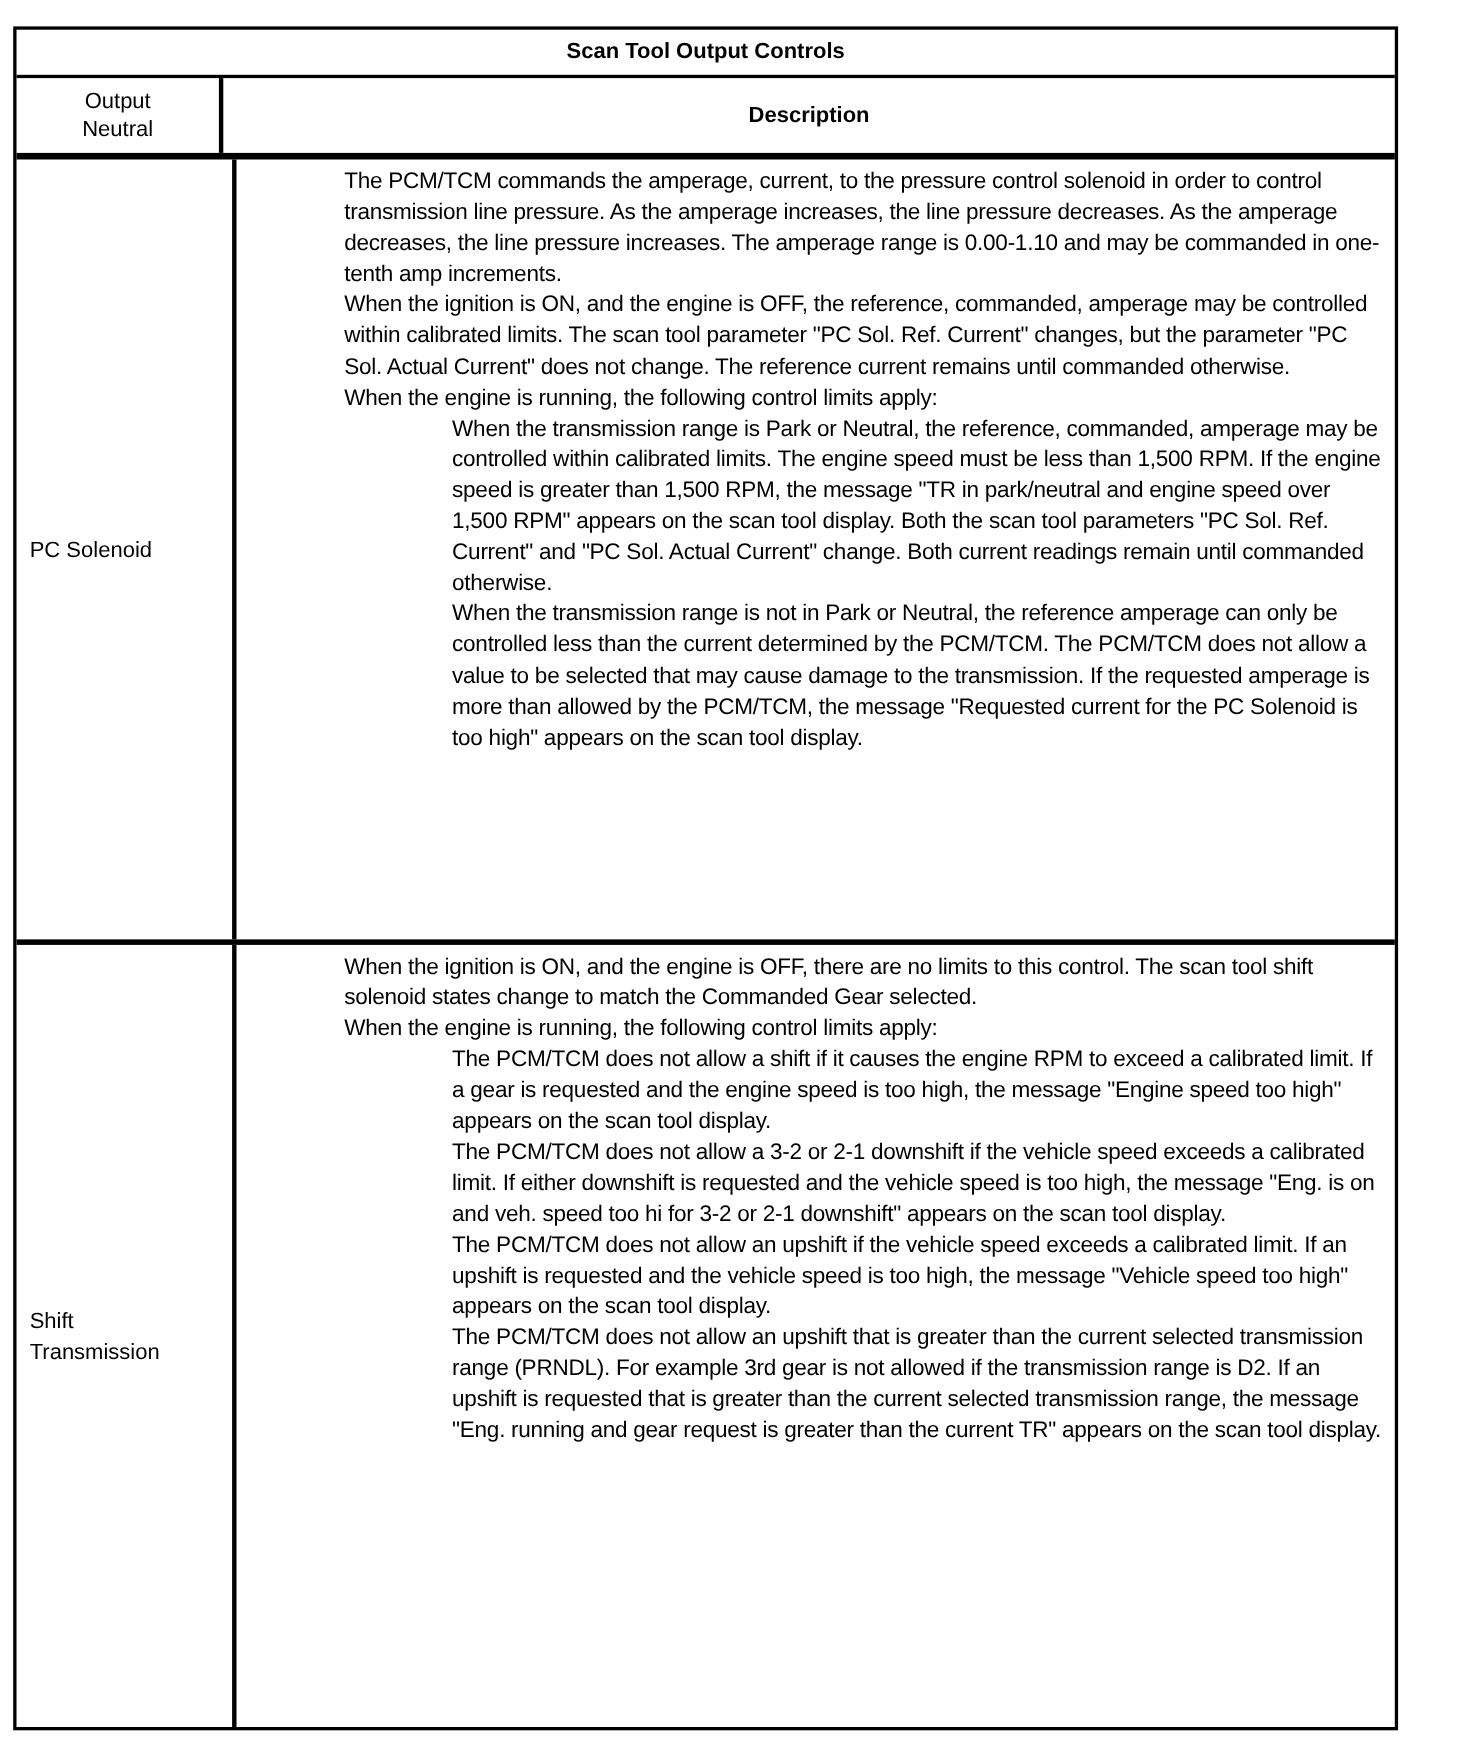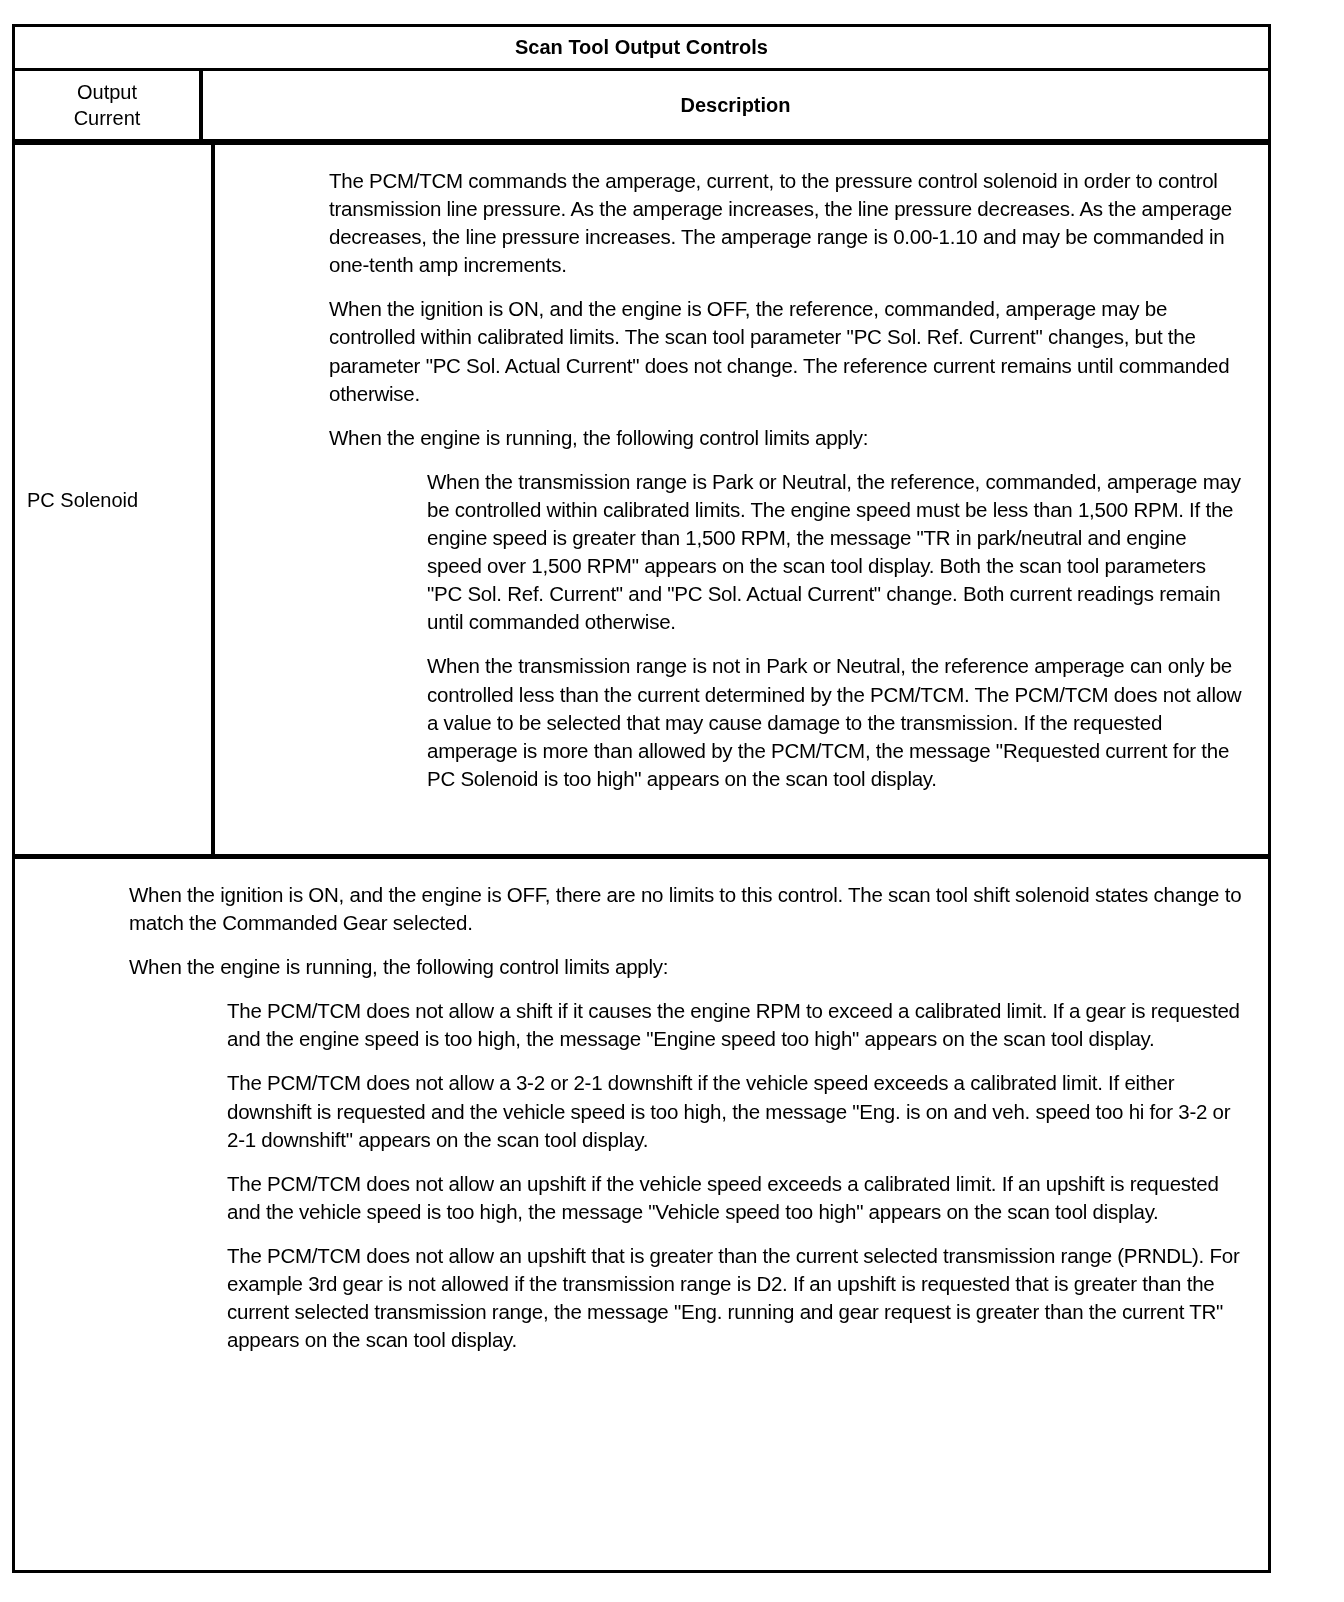--- a/index.html
+++ b/index.html
@@ -31,53 +31,59 @@
   .col1 {
     width: 184px; border-right: 4px solid #000; box-sizing: content-box;
     display: flex; align-items: center; font-size: 20px; line-height: 28px;
     padding-left: 12px;
   }
   .col1 span { display: block; }
   .col2 {
     flex: 1; padding: 6px 6px 0 98px; box-sizing: border-box;
     font-size: 20.5px; line-height: 28.1px; letter-spacing: -0.25px;
   }
-  .col2 p { margin: 16px; }
+  .col2 p { margin: 0; }
   .col2 p.sub { padding-left: 98px; }
 </style>
 </head>
 <body>
 
 <div class="tbl">
   <div class="title-row">Scan Tool Output Controls</div>
 
   <div class="hdr-row">
     <div class="hdr-col1">
       <div>
         <div>Output</div>
-        <div>Current</div>
+        <div>Neutral</div>
       </div>
     </div>
     <div class="hdr-col2">Description</div>
   </div>
 
   <div class="row r1">
     <div class="col1">
       <span>PC Solenoid</span>
     </div>
     <div class="col2">
       <p>The PCM/TCM commands the amperage, current, to the pressure control solenoid in order to control transmission line pressure. As the amperage increases, the line pressure decreases. As the amperage decreases, the line pressure increases. The amperage range is 0.00-1.10 and may be commanded in one-tenth amp increments.</p>
       <p>When the ignition is ON, and the engine is OFF, the reference, commanded, amperage may be controlled within calibrated limits. The scan tool parameter "PC Sol. Ref. Current" changes, but the parameter "PC Sol. Actual Current" does not change. The reference current remains until commanded otherwise.</p>
       <p>When the engine is running, the following control limits apply:</p>
       <p class="sub">When the transmission range is Park or Neutral, the reference, commanded, amperage may be controlled within calibrated limits. The engine speed must be less than 1,500 RPM. If the engine speed is greater than 1,500 RPM, the message "TR in park/neutral and engine speed over 1,500 RPM" appears on the scan tool display. Both the scan tool parameters "PC Sol. Ref. Current" and "PC Sol. Actual Current" change. Both current readings remain until commanded otherwise.</p>
       <p class="sub">When the transmission range is not in Park or Neutral, the reference amperage can only be controlled less than the current determined by the PCM/TCM. The PCM/TCM does not allow a value to be selected that may cause damage to the transmission. If the requested amperage is more than allowed by the PCM/TCM, the message "Requested current for the PC Solenoid is too high" appears on the scan tool display.</p>
     </div>
   </div>
 
   <div class="row r2">
+    <div class="col1">
+      <div>
+        <span>Shift</span>
+        <span>Transmission</span>
+      </div>
+    </div>
     <div class="col2">
       <p>When the ignition is ON, and the engine is OFF, there are no limits to this control. The scan tool shift solenoid states change to match the Commanded Gear selected.</p>
       <p>When the engine is running, the following control limits apply:</p>
       <p class="sub">The PCM/TCM does not allow a shift if it causes the engine RPM to exceed a calibrated limit. If a gear is requested and the engine speed is too high, the message "Engine speed too high" appears on the scan tool display.</p>
       <p class="sub">The PCM/TCM does not allow a 3-2 or 2-1 downshift if the vehicle speed exceeds a calibrated limit. If either downshift is requested and the vehicle speed is too high, the message "Eng. is on and veh. speed too hi for 3-2 or 2-1 downshift" appears on the scan tool display.</p>
       <p class="sub">The PCM/TCM does not allow an upshift if the vehicle speed exceeds a calibrated limit. If an upshift is requested and the vehicle speed is too high, the message "Vehicle speed too high" appears on the scan tool display.</p>
       <p class="sub">The PCM/TCM does not allow an upshift that is greater than the current selected transmission range (PRNDL). For example 3rd gear is not allowed if the transmission range is D2. If an upshift is requested that is greater than the current selected transmission range, the message "Eng. running and gear request is greater than the current TR" appears on the scan tool display.</p>
     </div>
   </div>
 </div>

